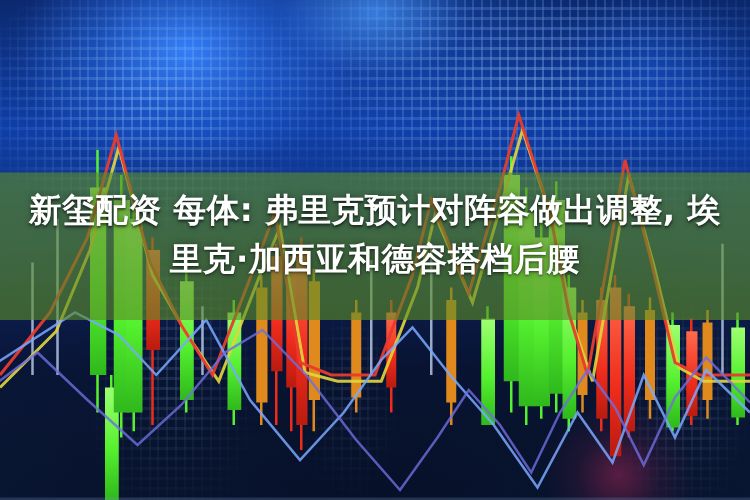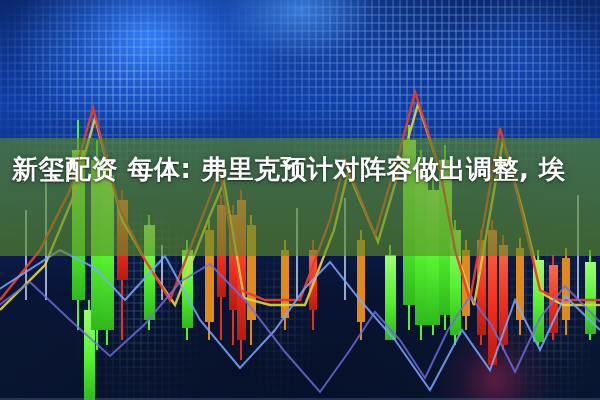--- a/index.html
+++ b/index.html
@@ -113,31 +113,31 @@
     mix-blend-mode: normal;
     pointer-events: none;
   }
 
   
   .headline {
     position: absolute;
     left: 0;
     right: 0;
     top: 150px;
-    text-align: left;
+    text-align: center;
     color: #ffffff;
     font-family: "DejaVu Sans", "Liberation Sans", sans-serif;
     font-weight: 700;
     font-size: 26px;
     line-height: 39px;
     letter-spacing: 0.5px;
     text-shadow:
       0 1px 2px rgba(0,0,0,0.55),
       0 0 6px rgba(0,0,0,0.35);
-    padding: 0 12px;
+    padding: 0 0;
     white-space: normal;
     word-break: break-word;
   }
 
   
   .bottom-rule {
     position: absolute;
     left: 0; right: 0; bottom: 0;
     height: 2px;
     background: rgba(120,150,200,0.25);
@@ -259,16 +259,17 @@
     <polyline fill="none" stroke="#e83b2e" stroke-width="2.4" opacity="0.95" points="0,300 40,250 70,190 93,108 120,210 145,260 170,300 205,210 220,170 240,290 265,300 300,300 330,220 345,160 375,235 400,150 415,92 440,170 455,250 470,300 485,215 500,128 520,205 540,290 560,300 600,300"></polyline>
 
     <polyline fill="none" stroke="#7aa8ff" stroke-width="2" opacity="0.85" points="-10,295 60,250 95,268 125,300 165,256 200,320 240,368 275,330 305,288 330,262 360,300 395,340 430,390 462,330 490,370 515,300 540,350 565,296 600,330"></polyline>
     <polyline fill="none" stroke="#6f6ee0" stroke-width="2" opacity="0.8" points="-10,312 30,282 70,320 110,356 145,324 180,282 210,264 245,300 285,352 320,392 350,350 375,312 400,340 425,378 448,330 470,296 492,326 515,372 540,318 565,286 600,322"></polyline>
   </svg>
 
   <div class="green-band"></div>
 
   <div class="headline">
     <div>新玺配资 每体: 弗里克预计对阵容做出调整, 埃</div>
+    <div>里克·加西亚和德容搭档后腰</div>
   </div>
 
   <div class="bottom-rule"></div>
 </div>
 
 </body></html>

